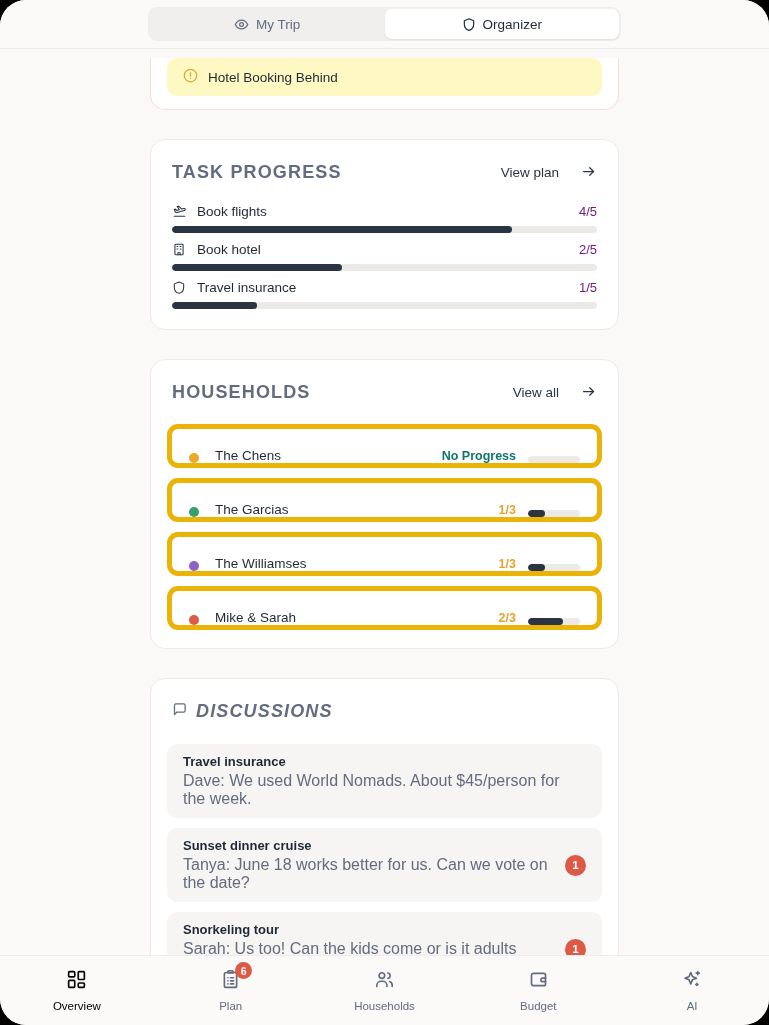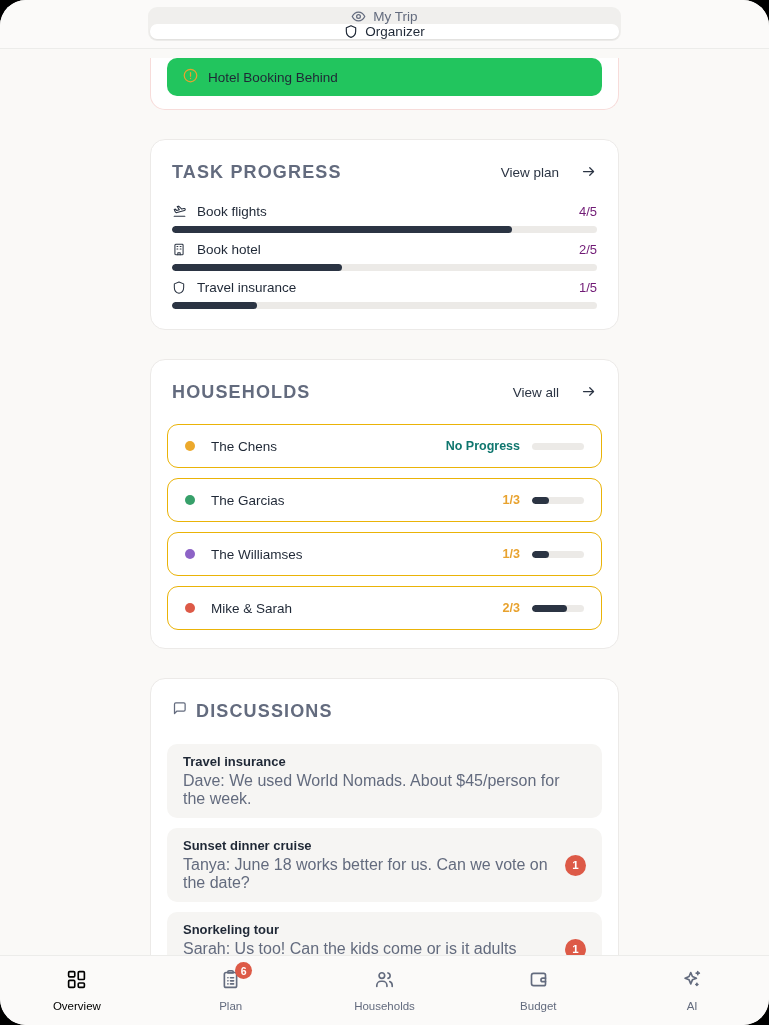--- a/index.html
+++ b/index.html
@@ -27,21 +27,20 @@
     justify-content: center;
     padding: 0 148px;
   }
   .tabs {
     display: flex;
     width: 473px;
     background: #f0efed;
     border-radius: 9px;
     padding: 2px;
     height: 34px;
-    flex-direction: column;
   }
   .tab {
     flex: 1;
     display: flex; align-items: center; justify-content: center;
     gap: 7px;
     font-size: 13.5px;
     color: #636b7e;
     border-radius: 7px;
     cursor: pointer;
   }
@@ -67,39 +66,39 @@
   }
   .card.alert-card {
     border-color: #f7dcda;
     border-radius: 0 0 15px 15px;
     border-top: none;
     margin-top: 0;
     padding-bottom: 13px;
   }
   .alert-row {
     margin: 9px 16px 0 16px;
-    background: #22c55e;
+    background: #fef9c3;
     border-radius: 10px;
     height: 38px;
     display: flex; align-items: center; gap: 10px;
     padding: 0 16px;
   }
   .alert-label { font-size: 13.5px; color: #1f2836; }
 
   
   .sec-head {
     display: flex; align-items: center; justify-content: space-between;
     padding: 22px 21px 0 21px;
   }
   .sec-title {
     font-size: 18px; font-weight: bold;
     letter-spacing: 1.15px;
     color: #636b7e;
   }
-  .sec-title-wrap { display: flex; gap: 9px; }
+  .sec-title-wrap { display: flex; align-items: center; gap: 9px; font-style: italic; }
   .sec-link {
     display: flex; align-items: center; gap: 21px;
     font-size: 13.5px; color: #2b3443; cursor: pointer;
   }
 
   
   .tasks { padding: 12px 21px 20px 21px; }
   .task { margin-top: 9px; }
   .task-top {
     display: flex; align-items: flex-start;
@@ -112,23 +111,23 @@
   .bar {
     height: 7px; border-radius: 4px;
     background: #eceae7; overflow: hidden;
   }
   .bar-fill { height: 100%; background: #2b3443; border-radius: 4px; }
 
   
   .hh-list { padding: 11px 16px 18px 16px; }
   .hh {
     height: 44px;
-    border: 1px solid #eab308;
+    border: 5px solid #eab308;
     border-radius: 11px;
-    display: flex; align-items: center;
+    display: flex; align-items: flex-end;
     padding: 0 17px;
     margin-top: 10px;
     cursor: pointer;
   }
   .dot { width: 10px; height: 10px; border-radius: 50%; margin-right: 16px; flex: none; }
   .hh-name { flex: 1; font-size: 13.5px; color: #1f2836; }
   .hh-stat { font-size: 12.5px; font-weight: bold; margin-right: 12px; }
   .minibar { width: 52px; height: 7px; border-radius: 4px; background: #eceae7; overflow: hidden; }
   .minibar-fill { height: 100%; background: #2b3443; border-radius: 4px; }
 

